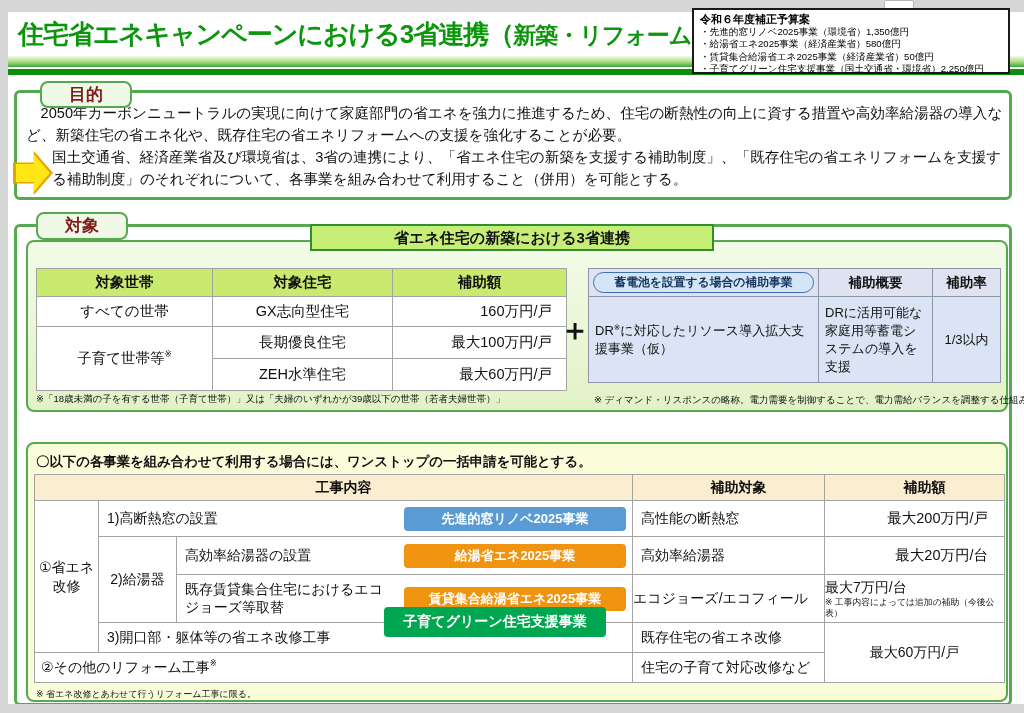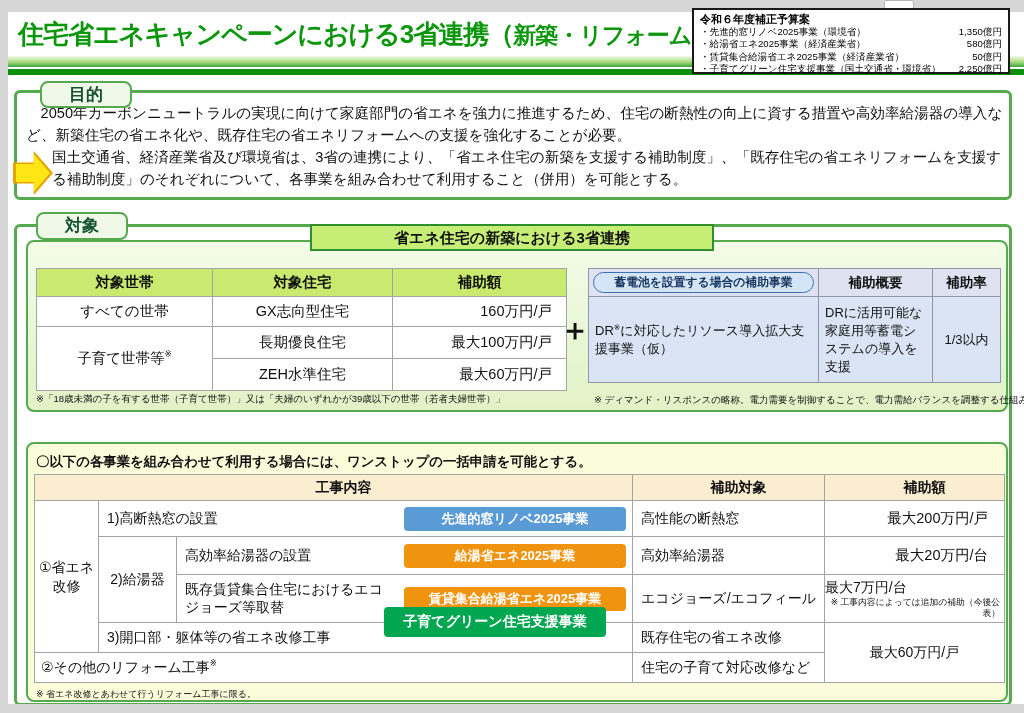--- a/index.html
+++ b/index.html
@@ -14,27 +14,27 @@
   .title .t-main { font-size:26px; letter-spacing:-1px; }
   .title .t-sub { font-size:23px; letter-spacing:-1px; }
   .grad-bar { position:absolute; left:8px; top:56px; width:1016px; height:11px;
               background:linear-gradient(to bottom,#f2fae9 0%,#a8da7d 55%,#3aa53a 100%); }
   .green-bar { position:absolute; left:8px; top:69px; width:1016px; height:6px; background:#0c900c; }
 
   
   .budget { position:absolute; left:692px; top:8px; width:318px; height:66px; background:#fff;
             border:2px solid #1a1a1a; padding:3px 6px 2px 6px; z-index:6; }
   .budget-heading { font-size:11px; font-weight:bold; line-height:1.2; }
-  .budget-row { display:flex; justify-content:space-between; font-size:9.6px; line-height:1.27; }
+  .budget-row { display:flex; justify-content:flex-start; font-size:9.6px; line-height:1.27; }
   .budget-row .amt { text-align:right; white-space:nowrap; }
 
   
   .sec-box { position:absolute; background:#fff; border:3px solid #55a94f; border-radius:6px; }
   .sec-label { position:absolute; background:#f0f8e8; border:2.5px solid #55a94f; border-radius:8px;
-               font-size:17px; font-weight:bold; text-align:center; line-height:23px; z-index:5; color:#14532d; }
+               font-size:17px; font-weight:bold; text-align:center; line-height:23px; z-index:5; color:#7f1d1d; }
 
   
   .purpose-text { position:absolute; left:26px; top:102px; width:986px; font-size:14.6px; line-height:22px; color:#111; }
   .purpose-text .p2 { margin-left:26px; }
   .arrow-wrap { position:absolute; left:13px; top:151px; width:40px; height:44px; z-index:4; }
   .arrow { position:absolute; inset:0;
            clip-path:polygon(0 26%,52% 26%,52% 0,100% 50%,52% 100%,52% 74%,0 74%); }
   .arrow.outer { background:#e5a400; }
   .arrow.inner { left:3px; top:3px; right:3px; bottom:3px; background:#ffe614; }
 
@@ -80,21 +80,21 @@
   .tbl-reform td.amt { text-align:right; padding-right:16px; font-size:14.5px; }
   .work-cell { display:flex; align-items:center; justify-content:space-between; padding:0 6px 0 8px; }
   .work-text { line-height:1.25; }
   .badge { width:222px; min-height:24px; border-radius:4px; color:#fff; font-weight:bold; font-size:13px;
            display:flex; align-items:center; justify-content:center; flex:none; }
   .badge-blue { background:#5b9bd5; }
   .badge-orange { background:#f0940f; }
   .badge-green { position:absolute; left:356px; top:163px; width:222px; height:30px; border-radius:4px;
                  background:#00a650; color:#fff; font-weight:bold; font-size:14px;
                  display:flex; align-items:center; justify-content:center; z-index:3; }
-  .amt-note { font-size:8.8px; line-height:1.25; text-align:right; padding-right:4px; }
+  .amt-note { font-size:8.8px; line-height:1.25; text-align:left; padding-right:4px; }
   .amt-center { text-align:center; font-size:14.5px; }
 
   .edge-bottom { position:absolute; left:0; top:704px; width:1024px; height:9px; background:#d6d6d6; }
 </style>
 </head>
 <body>
 
 <div id="screen">
   <div class="page"></div>
   <div class="chrome-tab"></div>
@@ -239,21 +239,21 @@
       <td style="padding-left:8px;">高効率給湯器</td>
       <td class="amt">最大20万円/台</td>
     </tr>
     <tr style="height:48px;">
       <td>
         <div class="work-cell">
           <span class="work-text" style="width:205px;">既存賃貸集合住宅におけるエコジョーズ等取替</span>
           <span class="badge badge-orange">賃貸集合給湯省エネ2025事業</span>
         </div>
       </td>
-      <td style="padding-left:8px;">エコジョーズ/エコフィール</td>
+      <td style="padding-left:0;">エコジョーズ/エコフィール</td>
       <td>
         <div class="amt">最大7万円/台</div>
         <div class="amt-note">※ 工事内容によっては追加の補助（今後公表）</div>
       </td>
     </tr>
     <tr style="height:30px;">
       <td colspan="2" style="padding-left:8px;">3)開口部・躯体等の省エネ改修工事</td>
       <td style="padding-left:8px;">既存住宅の省エネ改修</td>
       <td rowspan="2" class="amt-center">最大60万円/戸</td>
     </tr>

